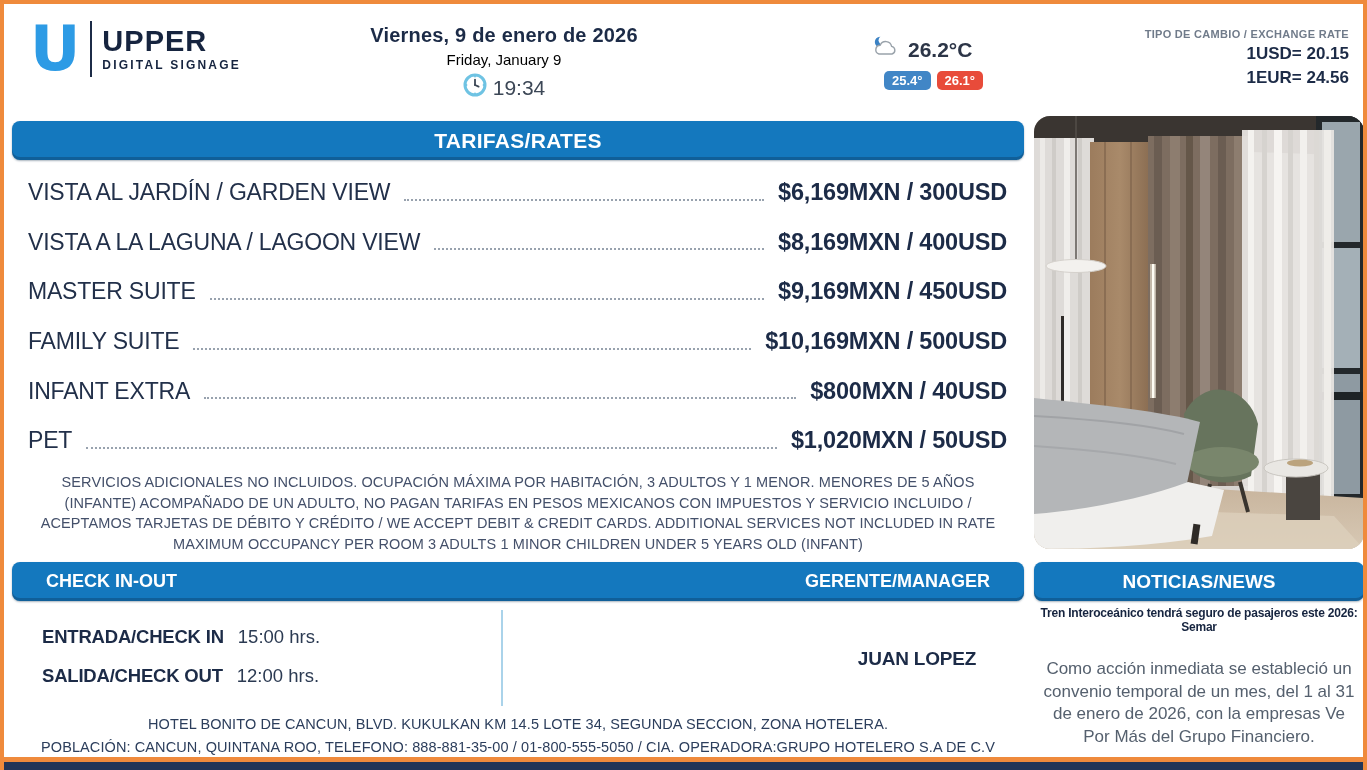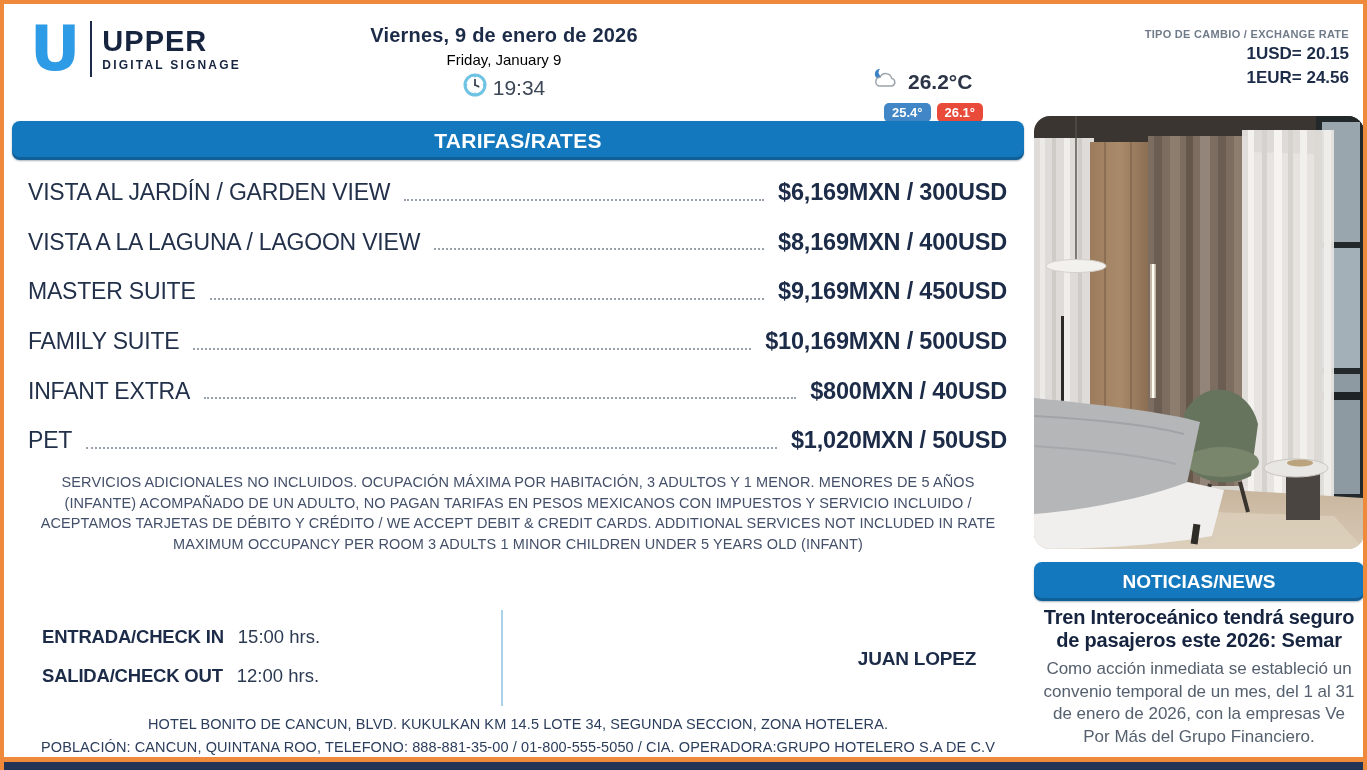--- a/index.html
+++ b/index.html
@@ -19,21 +19,21 @@
   .logo-u{font-family:"DejaVu Sans", sans-serif;font-weight:bold;font-size:62px;line-height:58px;color:#2D9BE5;}
   .logo-sep{width:2px;height:56px;background:#1C2B47;}
   .logo-text{display:flex;flex-direction:column;justify-content:center;}
   .logo-name{font-weight:bold;font-size:29px;letter-spacing:1px;color:#16243F;line-height:30px;}
   .logo-tag{font-weight:bold;font-size:12px;letter-spacing:2.2px;color:#16243F;margin-top:2px;}
   .datetime{position:absolute;left:290px;top:20px;width:420px;text-align:center;}
   .date-primary{font-weight:bold;font-size:20px;color:#1C2B47;letter-spacing:.2px;}
   .date-secondary{font-size:15px;color:#000000;margin-top:4px;}
   .time-row{margin-top:5px;display:flex;align-items:center;justify-content:center;gap:6px;
     font-size:21px;color:#3C4756;}
-  .weather{position:absolute;left:868px;top:30px;width:130px;margin-top:32px;}
+  .weather{position:absolute;left:868px;top:30px;width:130px;}
   .weather-top{display:flex;align-items:center;gap:6px;font-weight:bold;font-size:21px;color:#2C3547;}
   .weather-badges{display:flex;gap:6px;margin-top:6px;margin-left:12px;}
   .badge{font-size:13px;font-weight:bold;color:#fff;padding:2px 8px;border-radius:5px;}
   .badge-low{background:#4186C6;}
   .badge-high{background:#E84B3A;}
   .exchange{position:absolute;right:14px;top:24px;text-align:right;}
   .exchange-label{font-size:11px;font-weight:bold;color:#707B8A;letter-spacing:.3px;}
   .exchange-usd,.exchange-eur{font-size:17px;font-weight:bold;color:#1C2B47;margin-top:4px;}
   
   .bar{
@@ -69,21 +69,21 @@
   .footer{position:absolute;left:8px;top:712px;width:1012px;text-align:center;color:#2C3E5C;}
   .footer-line1{font-size:14.5px;letter-spacing:.1px;}
   .footer-line2{font-size:14.5px;margin-top:7px;letter-spacing:.1px;}
   
   .room-photo{
     position:absolute;left:1030px;top:112px;width:330px;height:433px;
     border-radius:16px;overflow:hidden;background:#d8d5d2;
   }
   .news-headline{
     position:absolute;left:1032px;top:602px;width:326px;text-align:center;
-    font-weight:bold;font-size:20px;line-height:1.17;color:#16243F;letter-spacing:-.2px;
+    font-weight:bold;font-size:12px;line-height:1.17;color:#16243F;letter-spacing:-.2px;
   }
   .news-body{
     position:absolute;left:1034px;top:654px;width:322px;text-align:center;
     font-size:17px;line-height:1.33;color:#55606E;
   }
   
   .bottom-orange{position:absolute;left:0;right:0;bottom:8px;height:5px;background:#EF8A3C;}
   .bottom-navy{position:absolute;left:0;right:0;bottom:0;height:8px;background:#233557;}
 </style>
 </head>
@@ -174,20 +174,24 @@
       </div>
       <div class="rate-row">
         <span class="rate-label">PET</span>
         <span class="rate-leader"></span>
         <span class="rate-price">$1,020MXN / 50USD</span>
       </div>
     </div>
 
   <div class="disclaimer">SERVICIOS ADICIONALES NO INCLUIDOS. OCUPACIÓN MÁXIMA POR HABITACIÓN, 3 ADULTOS Y 1 MENOR. MENORES DE 5 AÑOS (INFANTE) ACOMPAÑADO DE UN ADULTO, NO PAGAN TARIFAS EN PESOS MEXICANOS CON IMPUESTOS Y SERVICIO INCLUIDO / ACEPTAMOS TARJETAS DE DÉBITO Y CRÉDITO / WE ACCEPT DEBIT &amp; CREDIT CARDS. ADDITIONAL SERVICES NOT INCLUDED IN RATE MAXIMUM OCCUPANCY PER ROOM 3 ADULTS 1 MINOR CHILDREN UNDER 5 YEARS OLD (INFANT)</div>
 
+  <div class="bar bar-check">
+    <span>CHECK IN-OUT</span>
+    <span>GERENTE/MANAGER</span>
+  </div>
 
   <div class="check-area">
     <div class="check-divider"></div>
     <div class="check-rows" id="check-rows">
         <div class="check-row">
           <span class="check-label">ENTRADA/CHECK IN</span>
           <span class="check-value">15:00 hrs.</span>
         </div>
         <div class="check-row">
           <span class="check-label">SALIDA/CHECK OUT</span>

